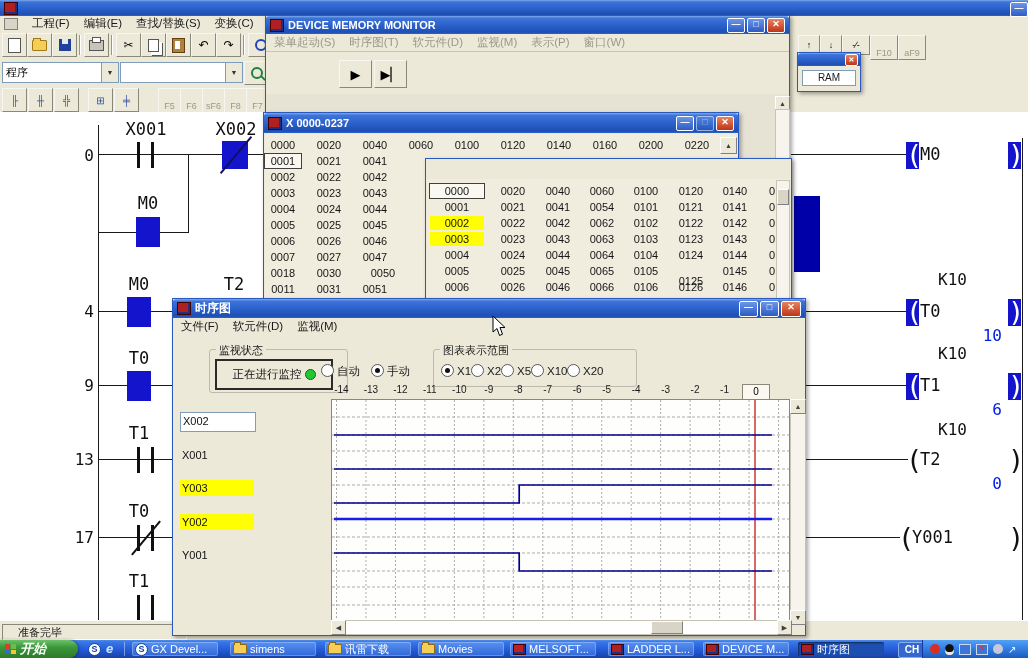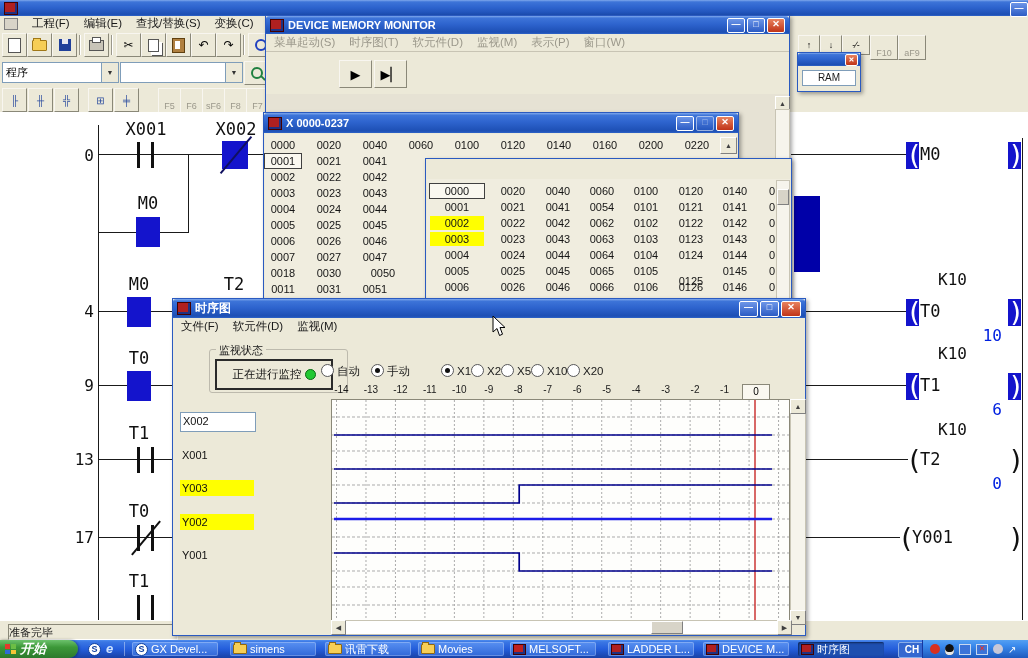--- a/index.html
+++ b/index.html
@@ -272,21 +272,21 @@
 <div class="lad-label" style="left:912px;top:527px;width:56px;text-align:left">Y001</div>
 <div class="paren" style="left:1008px;top:525px">)</div>
 
 <div class="lad-label" style="left:119px;top:571px;width:40px">T1</div>
 <div class="cbar" style="left:137px;top:595px"></div>
 <div class="cbar" style="left:151px;top:595px"></div>
 
 <div class="abs" style="left:794px;top:196px;width:26px;height:76px;background:#0000A8;z-index:4"></div>
 
 <div class="abs" style="left:0;top:620px;width:1028px;height:20px;background:#ECE9D8;border-top:1px solid #fff;z-index:5">
-  <div class="abs" style="left:8px;top:3px;width:168px;height:14px;border:1px solid;border-color:#8A8878 #fff #fff #8A8878;font-size:11px;padding-left:0;color:#1A1A1A">准备完毕</div>
+  <div class="abs" style="left:2px;top:3px;width:168px;height:14px;border:1px solid;border-color:#8A8878 #fff #fff #8A8878;font-size:11px;padding-left:15px;color:#1A1A1A">准备完毕</div>
 </div>
 
 <div class="abs winframe" style="left:265px;top:15px;width:523px;height:420px;z-index:10">
   <div class="titlebar" style="height:18px">
     <span class="appico"></span>
     <span>DEVICE MEMORY MONITOR</span>
     <span style="margin-left:auto;display:flex">
       <span class="tbtn">—</span>
       <span class="tbtn">□</span>
       <span class="tbtn close">✕</span>
@@ -463,20 +463,23 @@
     <span class="legend">监视状态</span>
   </div>
   <div class="abs" style="left:42px;top:60px;width:114px;height:27px;border:2px solid #2A2A2A;background:#ECE9D8;display:flex;align-items:center;justify-content:center;font-size:11.5px;color:#101010">
     <span>正在进行监控</span>
     <span style="width:9px;height:9px;border-radius:50%;background:#22C832;border:1px solid #0A6A14;margin-left:3px"></span>
   </div>
 
   <div class="abs" style="left:148px;top:62px"><span class="radio"></span><span class="rlabel">自动</span></div>
   <div class="abs" style="left:198px;top:62px"><span class="radio sel"></span><span class="rlabel">手动</span></div>
 
+  <div class="fieldset" style="left:260px;top:50px;width:202px;height:36px">
+    <span class="legend">图表表示范围</span>
+  </div>
   <div class="abs" style="left:268px;top:62px"><span class="radio sel"></span><span class="rlabel">X1</span></div>
   <div class="abs" style="left:298px;top:62px"><span class="radio"></span><span class="rlabel">X2</span></div>
   <div class="abs" style="left:328px;top:62px"><span class="radio"></span><span class="rlabel">X5</span></div>
   <div class="abs" style="left:358px;top:62px"><span class="radio"></span><span class="rlabel">X10</span></div>
   <div class="abs" style="left:394px;top:62px"><span class="radio"></span><span class="rlabel">X20</span></div>
 
   <div class="abs" style="left:569px;top:85px;width:26px;height:14px;border:1px solid #8A8878;background:#FAF8F0;font-size:10px;text-align:center;line-height:14px">0</div>
 
   <div class="abs" style="left:158px;top:100px;width:457px;height:222px;background:#FEFEFC;border:1px solid #8A8878">
     <svg id="trace-svg" width="457" height="222" viewBox="0 0 457 222">

